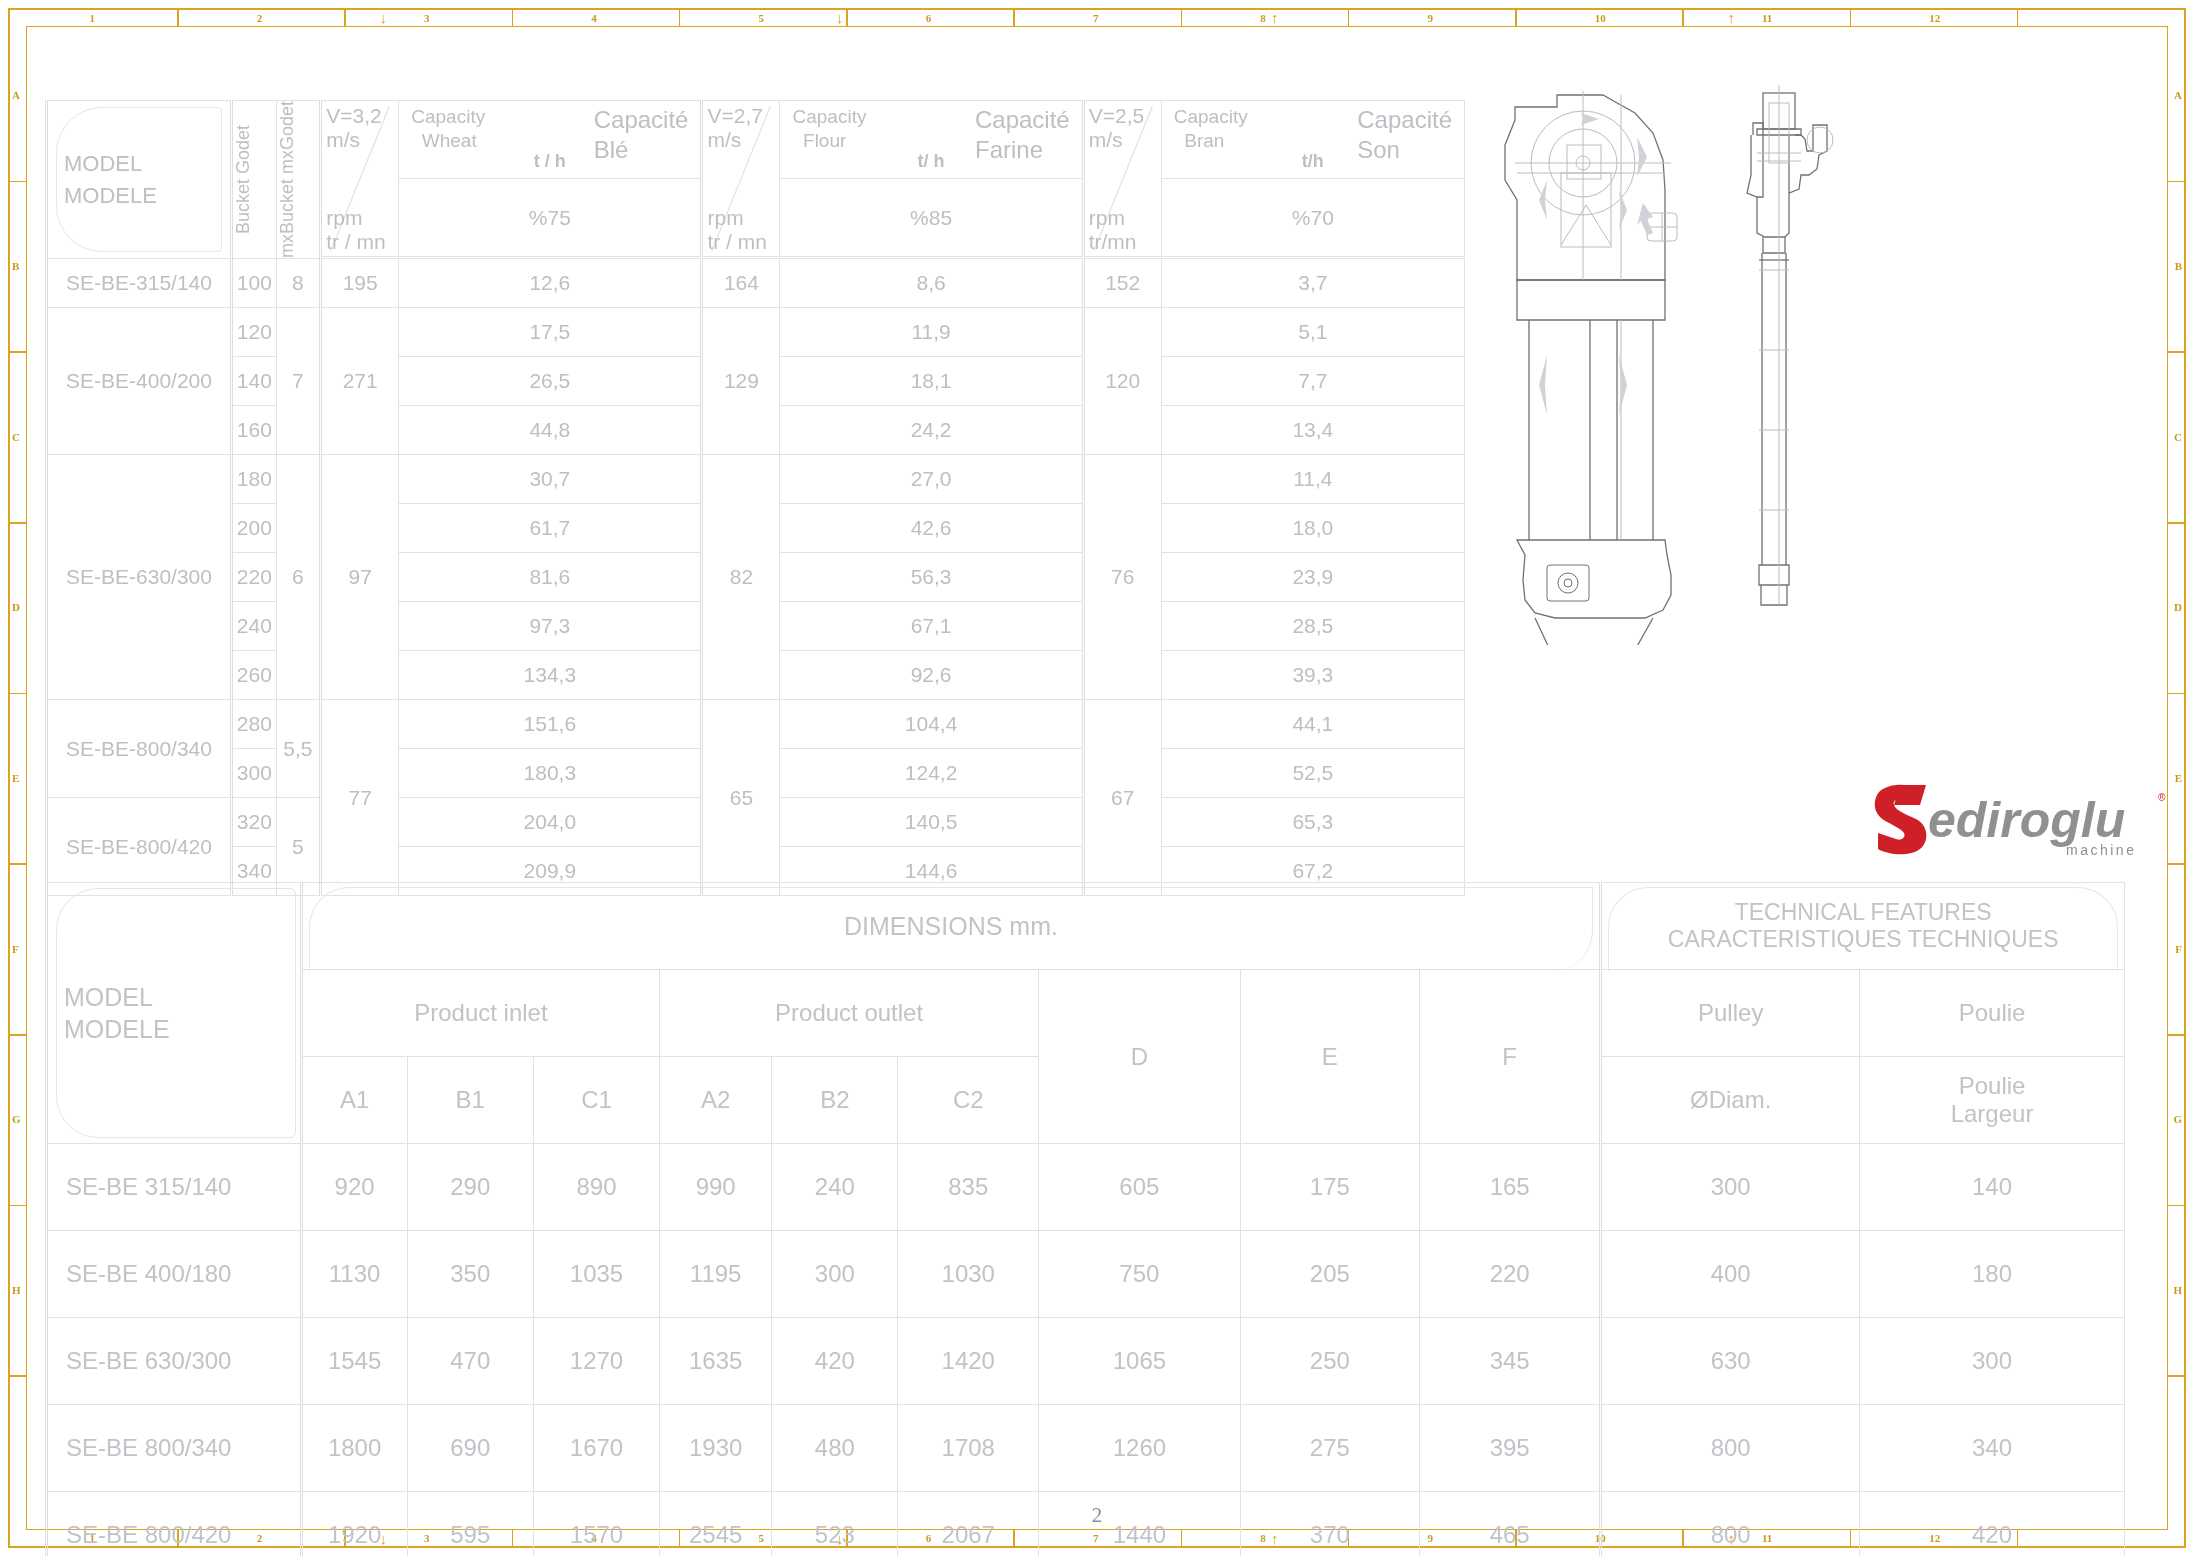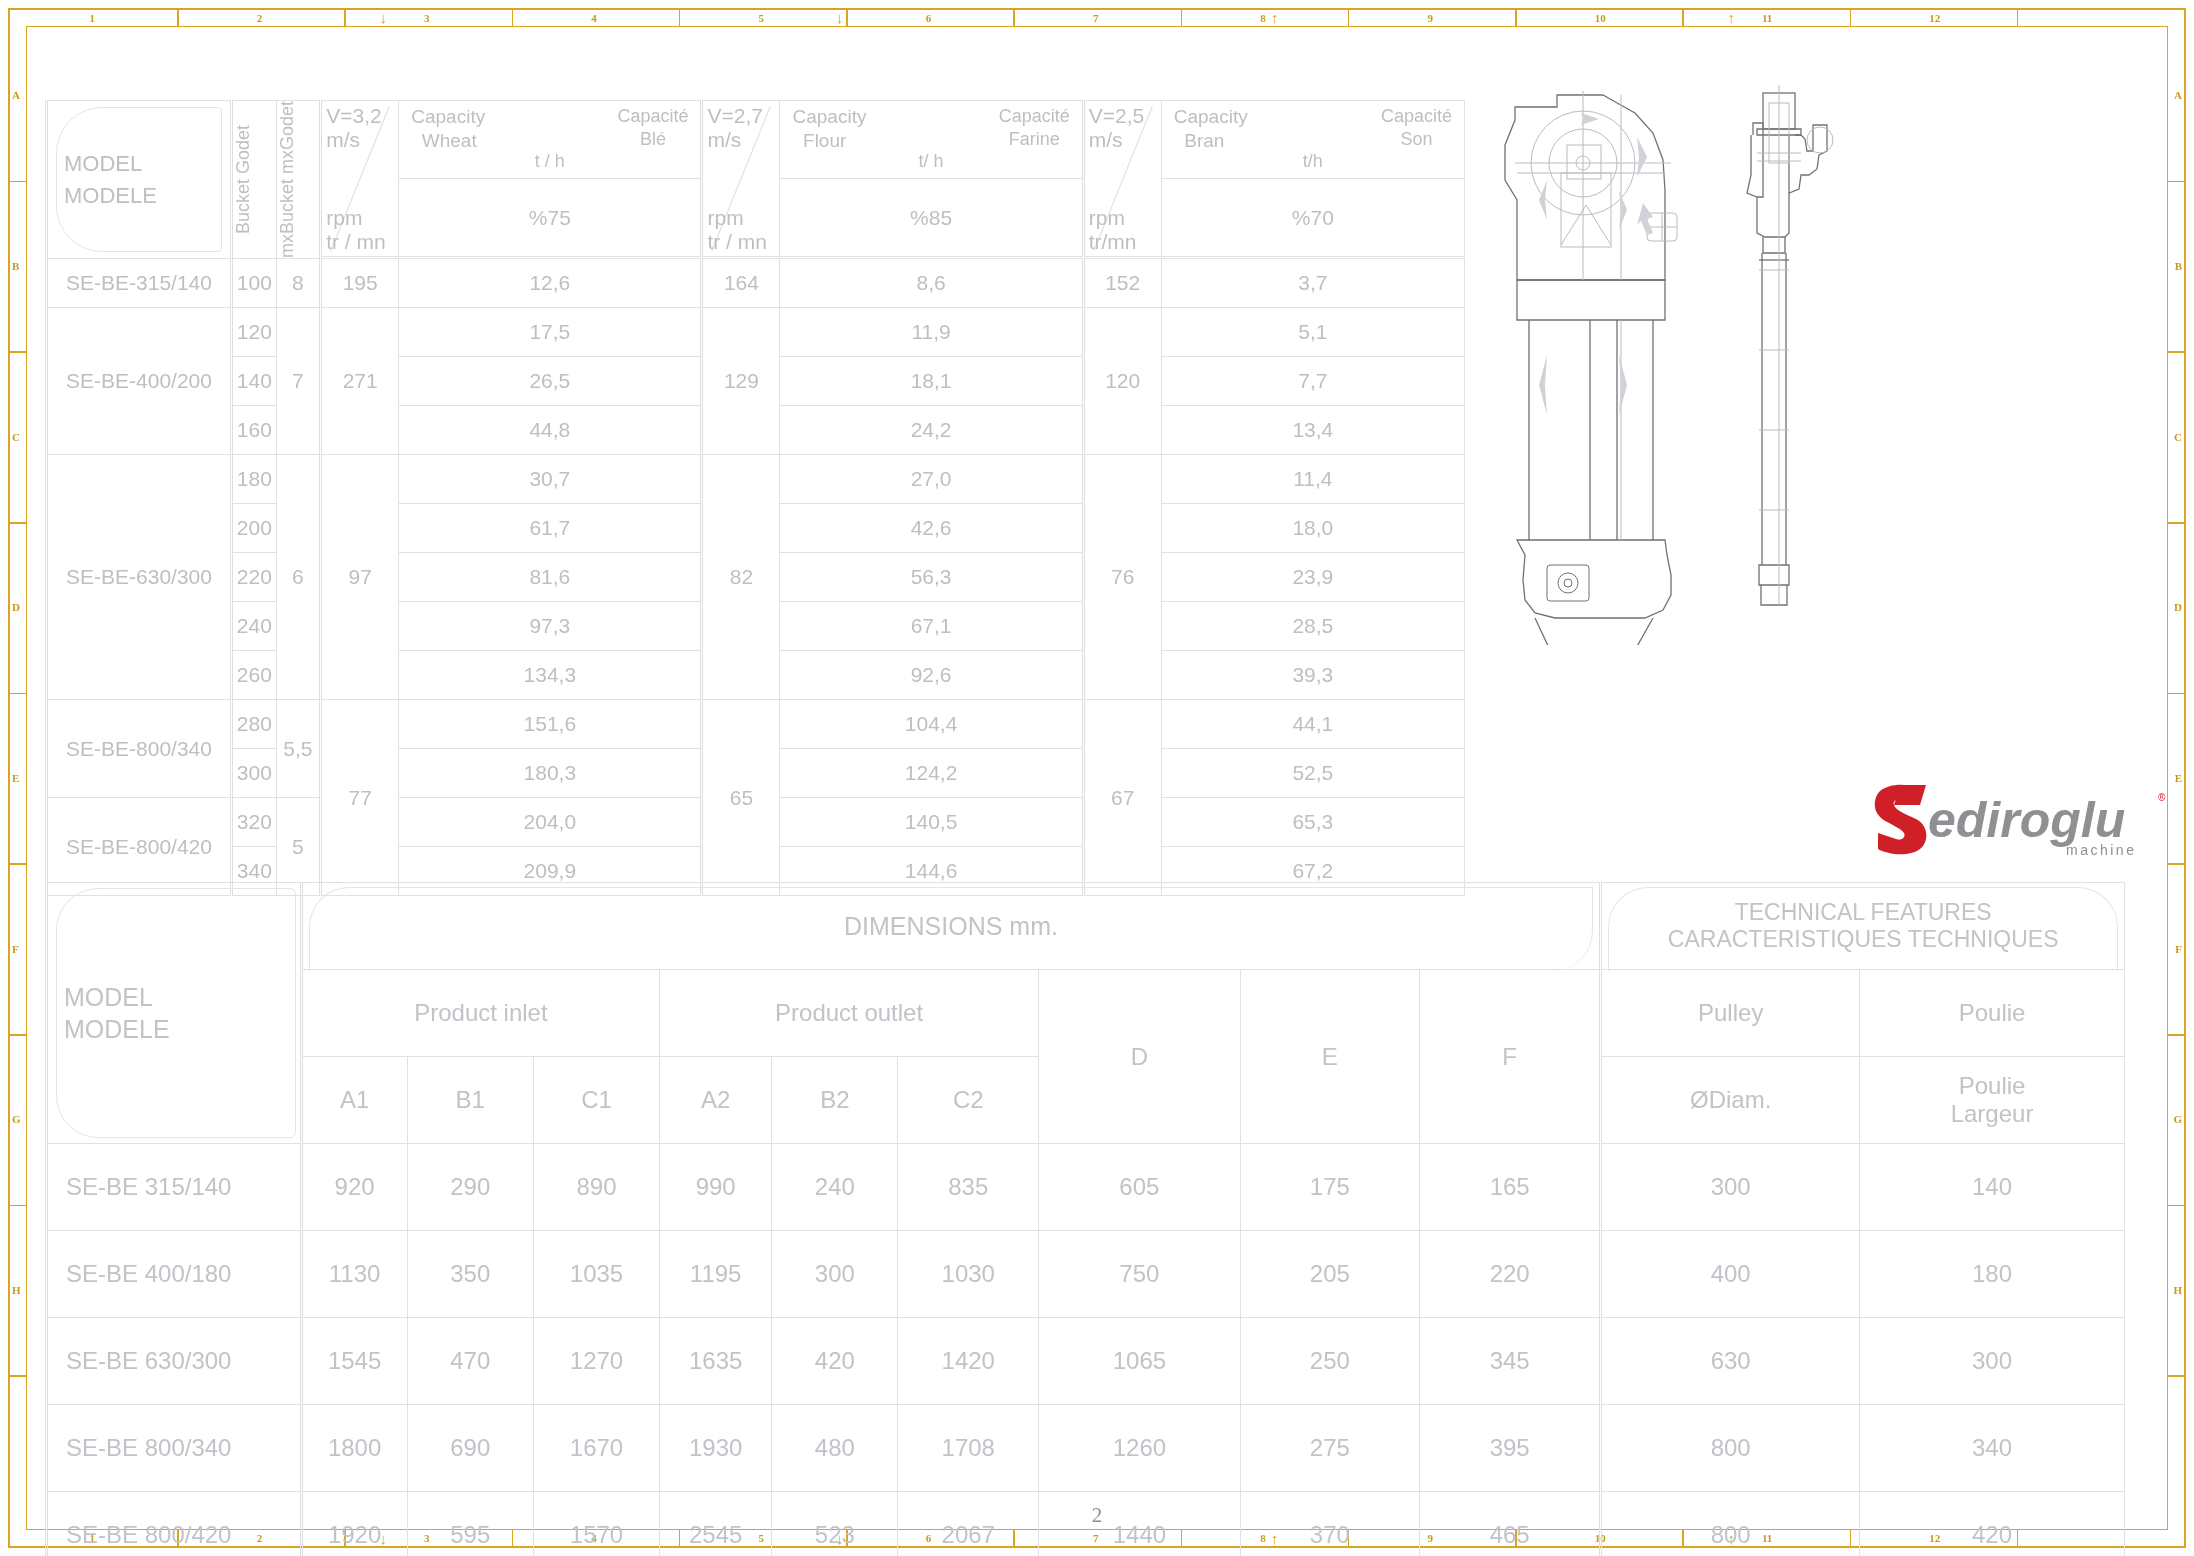--- a/index.html
+++ b/index.html
@@ -57,22 +57,22 @@
     font-size:18px;white-space:nowrap;line-height:1.15;color:#bcbfc3;
   }
   .speedcell{position:relative;font-size:17px;color:#bcbfc3;}
   .speedcell .sv{position:absolute;left:4px;top:3px;text-align:left;line-height:1.12;}
   .speedcell .sr{position:absolute;left:4px;bottom:3px;text-align:left;line-height:1.12;}
   .speedcell .diag{
     position:absolute;left:0;top:0;width:100%;height:100%;
   }
   .caphead{position:relative;height:58px;}
   .caphead .cl{position:absolute;left:12px;top:4px;font-size:19px;line-height:1.25;text-align:left;}
-  .caphead .cr{position:absolute;right:12px;top:4px;font-size:18px;line-height:1.25;text-align:center;}
-  .caphead .cm{position:absolute;left:0;right:0;bottom:6px;font-size:18px;}
+  .caphead .cr{position:absolute;right:12px;top:4px;font-size:24px;line-height:1.25;text-align:left;}
+  .caphead .cm{position:absolute;left:0;right:0;bottom:6px;font-size:18px;font-weight:bold;}
   .caphead .cm span{display:inline-block;}
   .pct{height:42px;font-size:20px;}
 
   
   .t2-wrap{position:absolute;left:15px;top:852px;width:2080px;}
   .t2{width:100%;}
   .t2 td{font-size:24px;color:#c0c3c7;height:86px;}
   .t2 .modelcol{font-size:24px;text-align:left;padding-left:18px;}
   .bannerbox{position:relative;height:72px;}
   .bannerbox::after{

